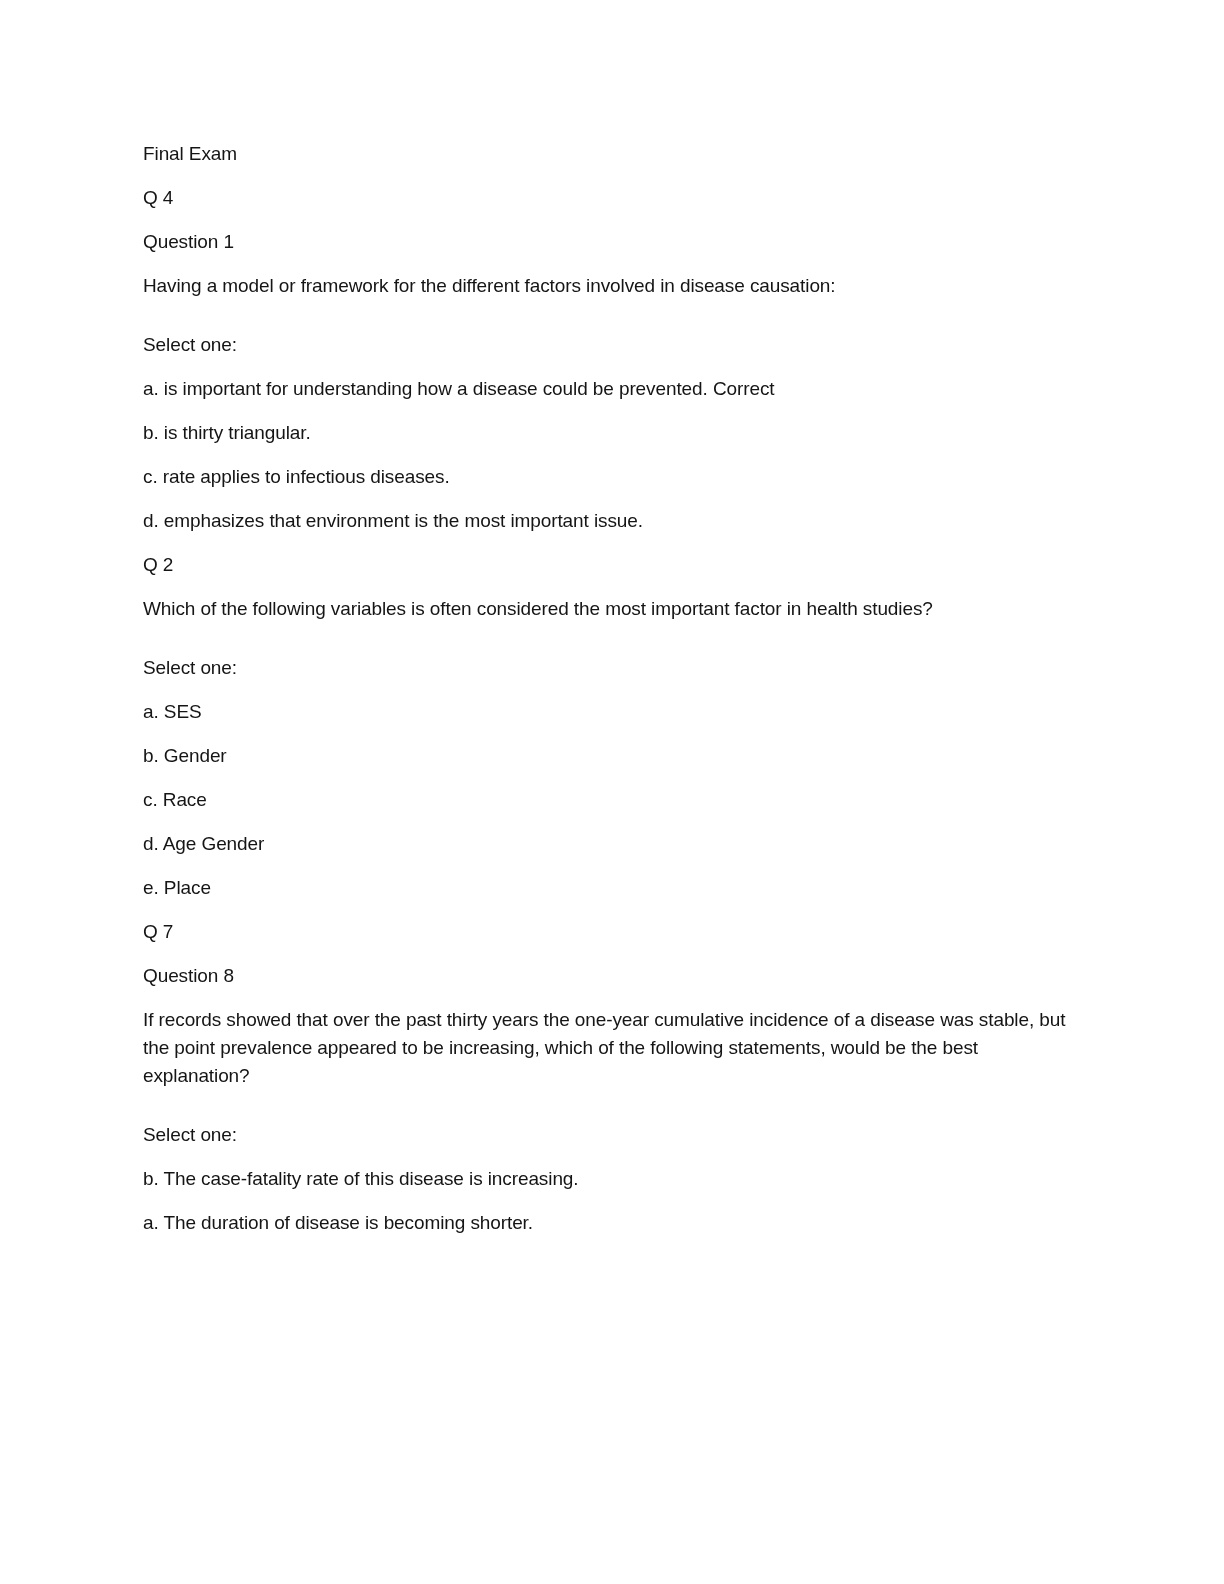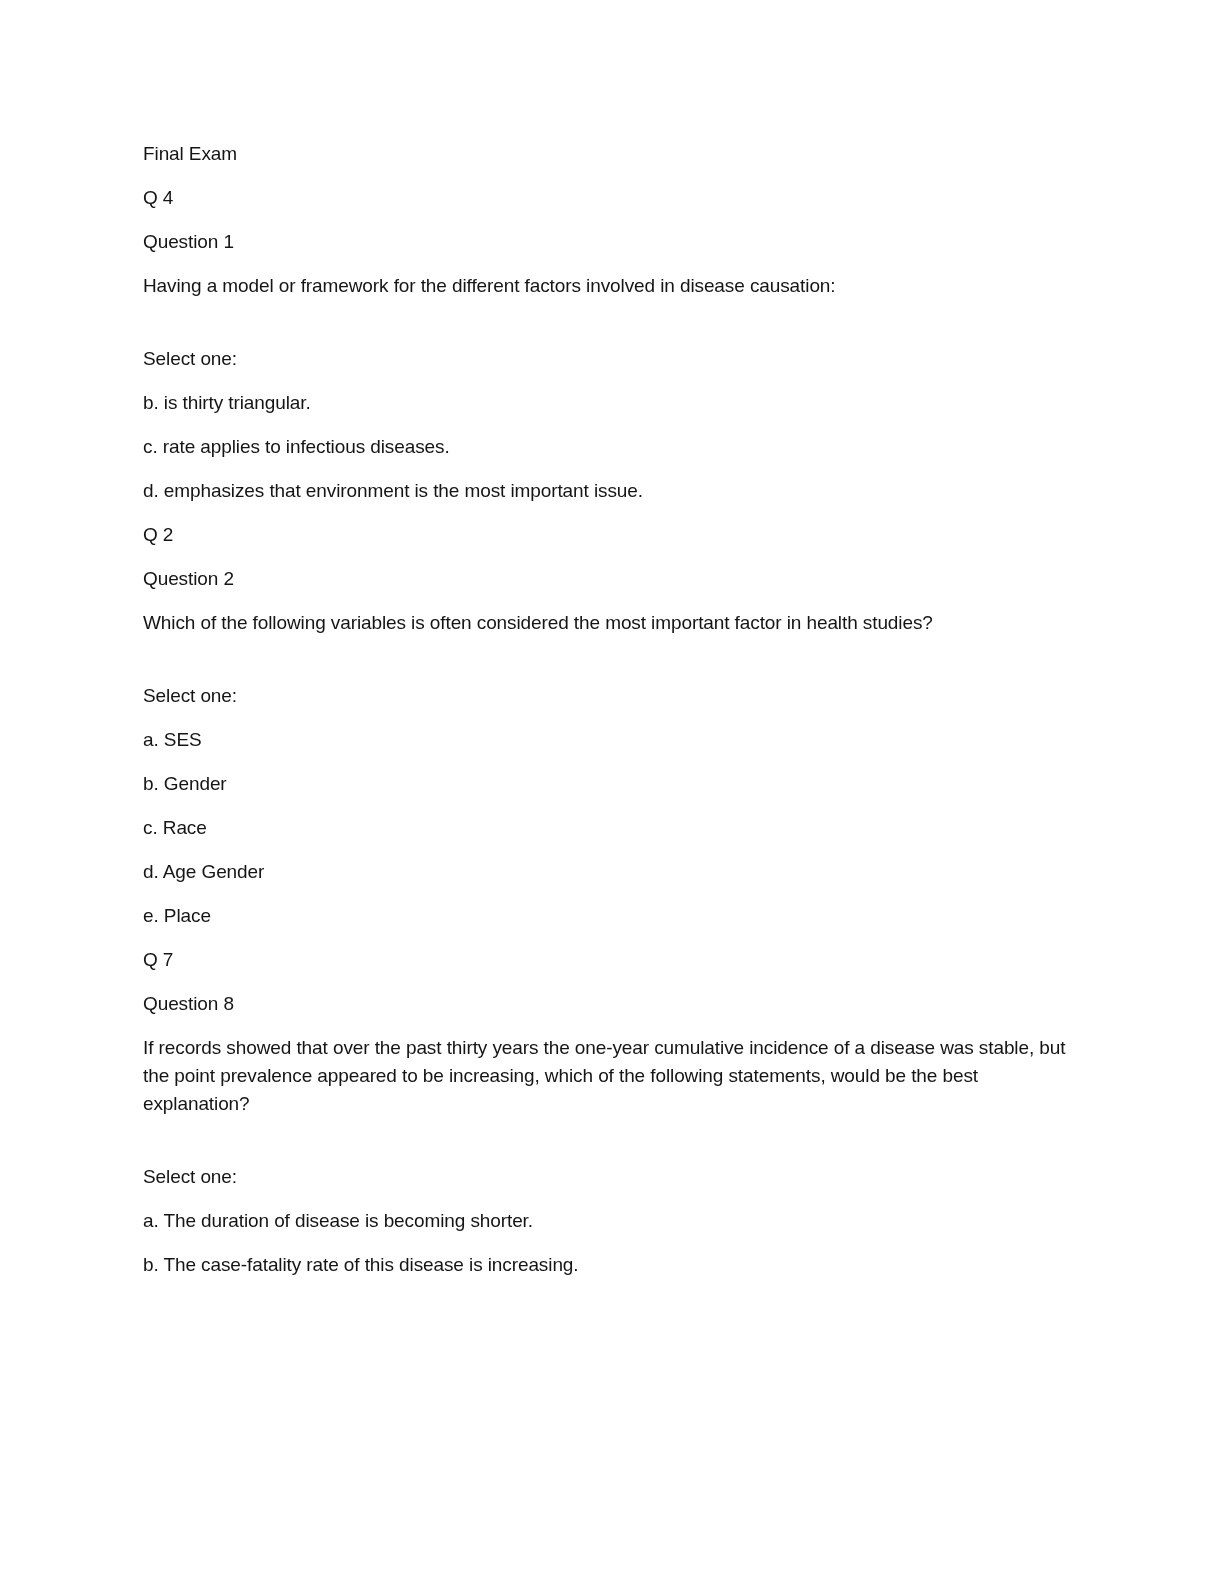--- a/index.html
+++ b/index.html
@@ -22,56 +22,56 @@
     width: 940px;
     color: #151515;
     font-size: 19px;
     line-height: 28px;
     letter-spacing: -0.1px;
   }
   .doc-content p {
     margin: 0 0 16px 0;
   }
   p.gap-before {
-    margin-top: 45px;
+    margin-top: 31px;
   }
 </style>
 </head>
 <body>
 
 <div class="page">
   <div class="doc-content">
 
     <p>Final Exam</p>
 
     <section>
       <p>Q 4</p>
       <p>Question 1</p>
       <p>Having a model or framework for the different factors involved in disease causation:</p>
       <p class="gap-before">Select one:</p>
+      <p>a. is important for understanding how a disease could be prevented. Correct</p>
       <p>b. is thirty triangular.</p>
       <p>c. rate applies to infectious diseases.</p>
       <p>d. emphasizes that environment is the most important issue.</p>
     </section>
 
     <section>
       <p>Q 2</p>
-      <p>Question 2</p>
       <p>Which of the following variables is often considered the most important factor in health studies?</p>
       <p class="gap-before">Select one:</p>
       <p>a. SES</p>
       <p>b. Gender</p>
       <p>c. Race</p>
       <p>d. Age Gender</p>
       <p>e. Place</p>
     </section>
 
     <section>
       <p>Q 7</p>
       <p>Question 8</p>
       <p>If records showed that over the past thirty years the one-year cumulative incidence of a disease was stable, but the point prevalence appeared to be increasing, which of the following statements, would be the best explanation?</p>
       <p class="gap-before">Select one:</p>
+      <p>b. The case-fatality rate of this disease is increasing.</p>
       <p>a. The duration of disease is becoming shorter.</p>
-      <p>b. The case-fatality rate of this disease is increasing.</p>
     </section>
 
   </div>
 </div>
 
 </body></html>

